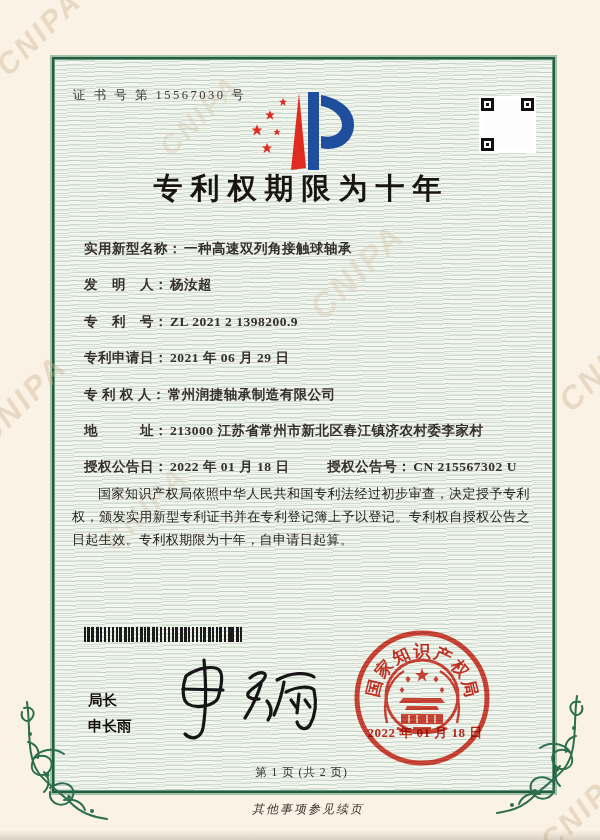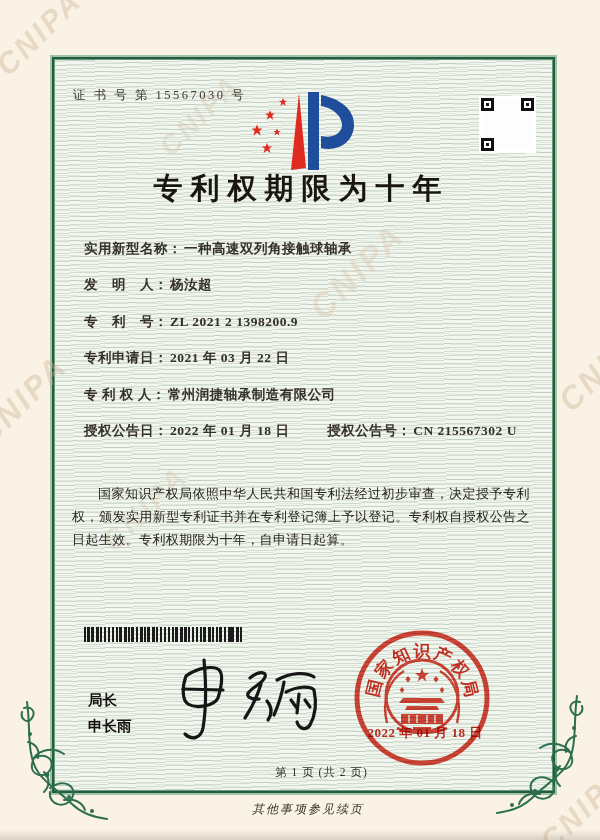--- a/index.html
+++ b/index.html
@@ -79,21 +79,21 @@
         mix-blend-mode:multiply;}
   .seal svg{position:absolute;inset:0;}
   .seal-ch{position:absolute;left:50%;top:50%;font-size:17px;font-weight:bold;
            color:#d43527;font-family:"Liberation Sans","DejaVu Sans",sans-serif;}
   .seal-date{position:absolute;left:352px;top:724px;width:146px;text-align:center;z-index:7;
              font-size:13px;font-weight:bold;color:#c92f22;letter-spacing:.5px;
              mix-blend-mode:multiply;}
 
   
   .pageinfo{position:absolute;left:50px;top:765px;width:503px;text-align:center;
-            font-size:11.5px;color:#35302a;z-index:5;letter-spacing:1px;padding-left:20px;}
+            font-size:11.5px;color:#35302a;z-index:5;letter-spacing:1px;}
   .contnote{position:absolute;left:0;top:801px;width:600px;text-align:center;
             font-size:12px;color:#3a352e;z-index:5;letter-spacing:2px;font-style:italic;margin-left:8px;}
   .pageshadow{position:absolute;left:0;bottom:0;width:600px;height:10px;z-index:8;
             background:linear-gradient(180deg,rgba(0,0,0,0) 0%,rgba(120,110,95,.25) 100%);}
 </style>
 </head>
 <body>
 
 <div class="page">
 
@@ -174,24 +174,27 @@
     <div class="row">
       <span class="lbl">实用新型名称：</span><span class="val">一种高速双列角接触球轴承</span>
     </div>
     <div class="row">
       <span class="lbl">发　明　人：</span><span class="val">杨汝超</span>
     </div>
     <div class="row">
       <span class="lbl">专　利　号：</span><span class="val">ZL 2021 2 1398200.9</span>
     </div>
     <div class="row">
-      <span class="lbl">专利申请日：</span><span class="val">2021 年 03 月 22 日</span>
+      <span class="lbl">专利申请日：</span><span class="val">2021 年 06 月 29 日</span>
     </div>
     <div class="row">
       <span class="lbl">专 利 权 人：</span><span class="val">常州润捷轴承制造有限公司</span>
+    </div>
+    <div class="row">
+      <span class="lbl">地　　　址：</span><span class="val">213000  江苏省常州市新北区春江镇济农村委李家村</span>
     </div>
     <div class="row">
       <span class="lbl">授权公告日：</span><span class="val">2022 年 01 月 18 日</span>
       <span class="lbl pair2">授权公告号：</span><span class="val">CN 215567302 U</span>
     </div>
   </div>
 
   <div class="bodytext">
     <p>国家知识产权局依照中华人民共和国专利法经过初步审查，决定授予专利权，颁发实用新型专利证书并在专利登记簿上予以登记。专利权自授权公告之日起生效。专利权期限为十年，自申请日起算。</p>
   </div>

